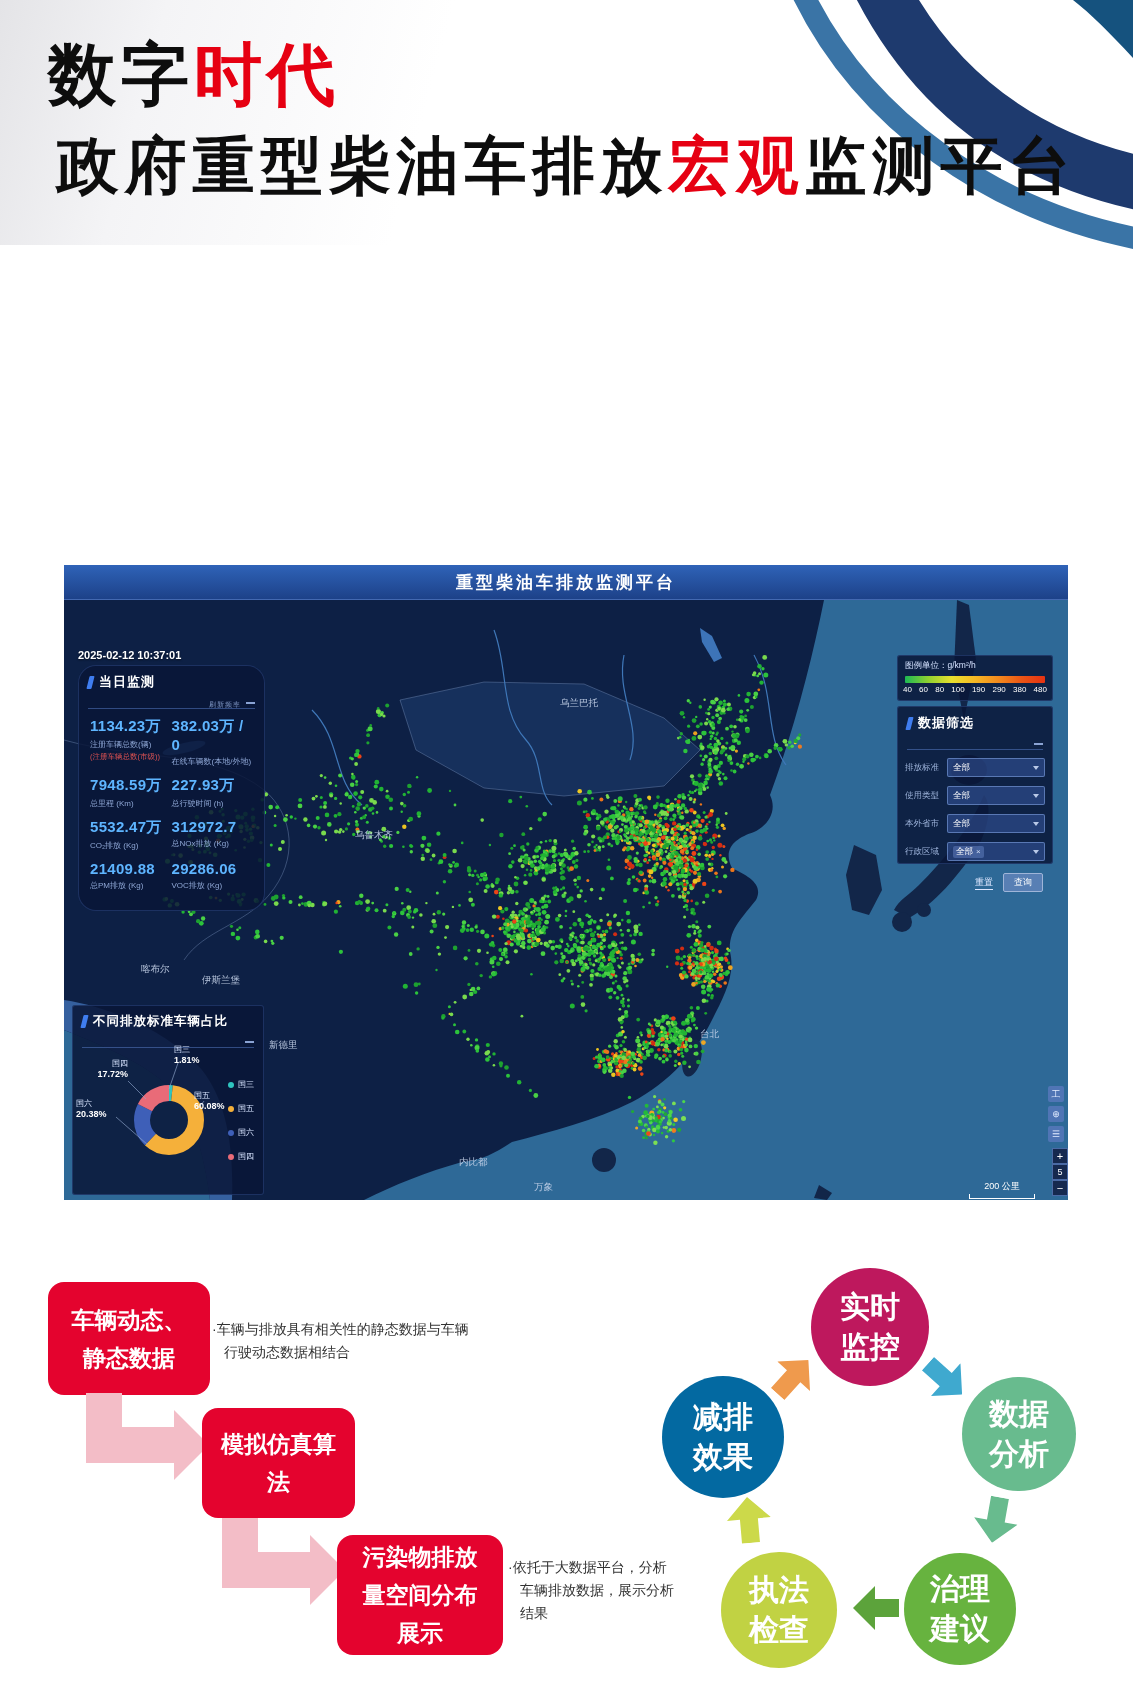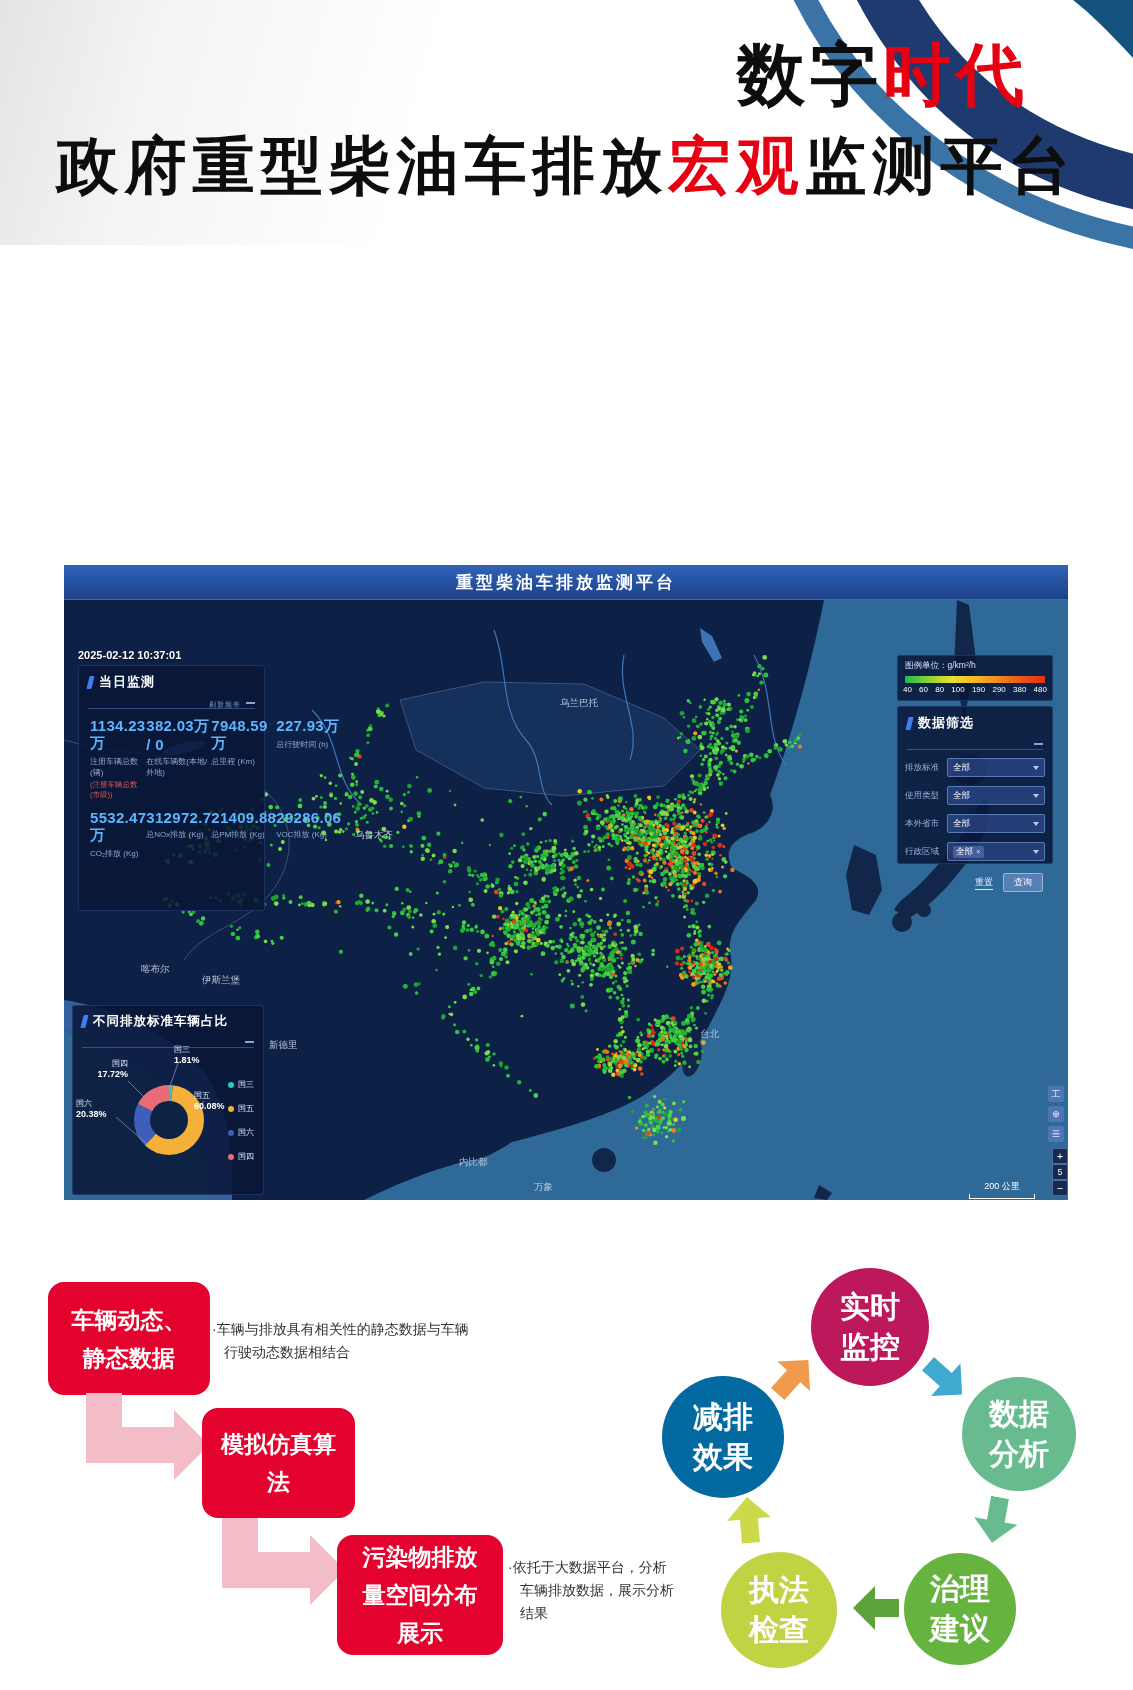--- a/index.html
+++ b/index.html
@@ -1,37 +1,37 @@
 <!DOCTYPE html>
 <html><head>
 <meta charset="utf-8">
 <style>
   html,body{margin:0;padding:0;background:#fff;}
   body{font-family:"Liberation Sans",sans-serif;}
   #root{position:relative;width:1133px;height:1690px;background:#fff;overflow:hidden;}
   .abs{position:absolute;}
   
   .hdr-shade{left:0;top:0;width:1133px;height:245px;background:linear-gradient(105deg,#e4e4e7 0%,#f4f4f6 14%,#ffffff 38%);}
-  .t1{left:0;top:30px;width:1029px;text-align:right;font-size:68px;font-weight:900;letter-spacing:5px;color:#0d0d0d;white-space:nowrap;}
+  .t1{left:0;top:30px;width:1029px;text-align:left;font-size:68px;font-weight:900;letter-spacing:5px;color:#0d0d0d;white-space:nowrap;padding-left:48px;}
   .t2{left:0;top:124px;width:1133px;text-align:center;font-size:62px;font-weight:900;letter-spacing:6px;color:#0d0d0d;white-space:nowrap;}
   .red{color:#e60012;}
   .intro{left:52px;top:244px;width:1030px;font-size:30px;line-height:44px;color:#0e0e0e;text-align:justify;text-indent:2em;font-weight:500;}
   
   .dash{left:64px;top:565px;width:1004px;height:635px;background:#0d2045;}
   .dash-titlebar{left:0;top:0;width:1004px;height:35px;background:linear-gradient(180deg,#2f63b8,#1c4087);box-shadow:inset 0 -1px 0 rgba(140,180,255,.35);}
   .dash-title{width:100%;text-align:center;line-height:35px;color:#fff;font-size:17px;font-weight:700;letter-spacing:3px;}
   .mapwrap{left:0;top:35px;width:1004px;height:600px;}
   .timestamp{left:14px;top:84px;color:#fff;font-size:11px;font-weight:700;text-shadow:0 1px 2px rgba(0,0,0,.6);}
   .panel{position:absolute;background:rgba(9,22,56,.86);border-radius:3px;box-shadow:inset 0 0 0 1px rgba(80,120,200,.28);}
   .panel-h{display:flex;align-items:center;gap:6px;padding:8px 10px 5px;color:#fff;font-weight:700;font-size:13px;letter-spacing:1px;}
   .bar-mark{width:5px;height:13px;background:#3f7df0;transform:skewX(-14deg);border-radius:1px;}
   .mdiv{position:relative;margin:0 10px;border-bottom:1px solid rgba(100,140,220,.45);height:12px;}
   .mdiv .rlab{position:absolute;right:14px;top:4px;font-size:7px;color:#7e95c2;letter-spacing:1px;}
   .mdiv .dash-ico{position:absolute;right:0;top:6px;width:9px;height:2px;background:#8aa3d4;}
-  .stats{display:grid;grid-template-columns:1fr 1fr 1fr 1fr;padding:8px 12px 0;}
+  .stats{display:grid;grid-template-columns:1fr 1fr;padding:8px 12px 0;}
   .stat{margin-bottom:9px;}
   .sv{font-size:15px;font-weight:700;color:#5eb5ff;letter-spacing:.3px;}
   .sl{font-size:8px;color:#8ea6d4;margin-top:3px;}
   .ss{font-size:7.5px;color:#de5252;margin-top:2px;}
   
   .lg-unit{font-size:8.5px;color:#d4e2ff;padding:5px 8px 0;}
   .lg-bar{height:7px;margin:4px 8px 2px;border-radius:1px;}
   .lg-ticks{display:flex;justify-content:space-between;padding:0 6px 4px;}
   .lg-ticks span{font-size:8px;color:#fff;}
   
@@ -2892,21 +2892,21 @@
           <text x="138" y="383" class="maplabel">伊斯兰堡</text>
           <text x="205" y="448" class="maplabel">新德里</text>
           <text x="636" y="437" class="maplabel">台北</text>
           <text x="395" y="565" class="maplabel">内比都</text>
           <text x="470" y="590" class="maplabel">万象</text>
         </g>
     </svg>
 
     <div class="abs timestamp">2025-02-12 10:37:01</div>
 
-    <div class="panel" style="left:14px;top:100px;width:187px;height:246px;">
+    <div class="panel" style="left:14px;top:100px;width:187px;height:246px;border-radius:18px;">
       <div class="panel-h">
         <span class="bar-mark"></span>
         <span>当日监测</span>
       </div>
       <div class="mdiv">
         <span class="rlab">刷新频率</span>
         <span class="dash-ico"></span>
       </div>
       <div class="stats" id="stats-grid">
           <div class="stat">

